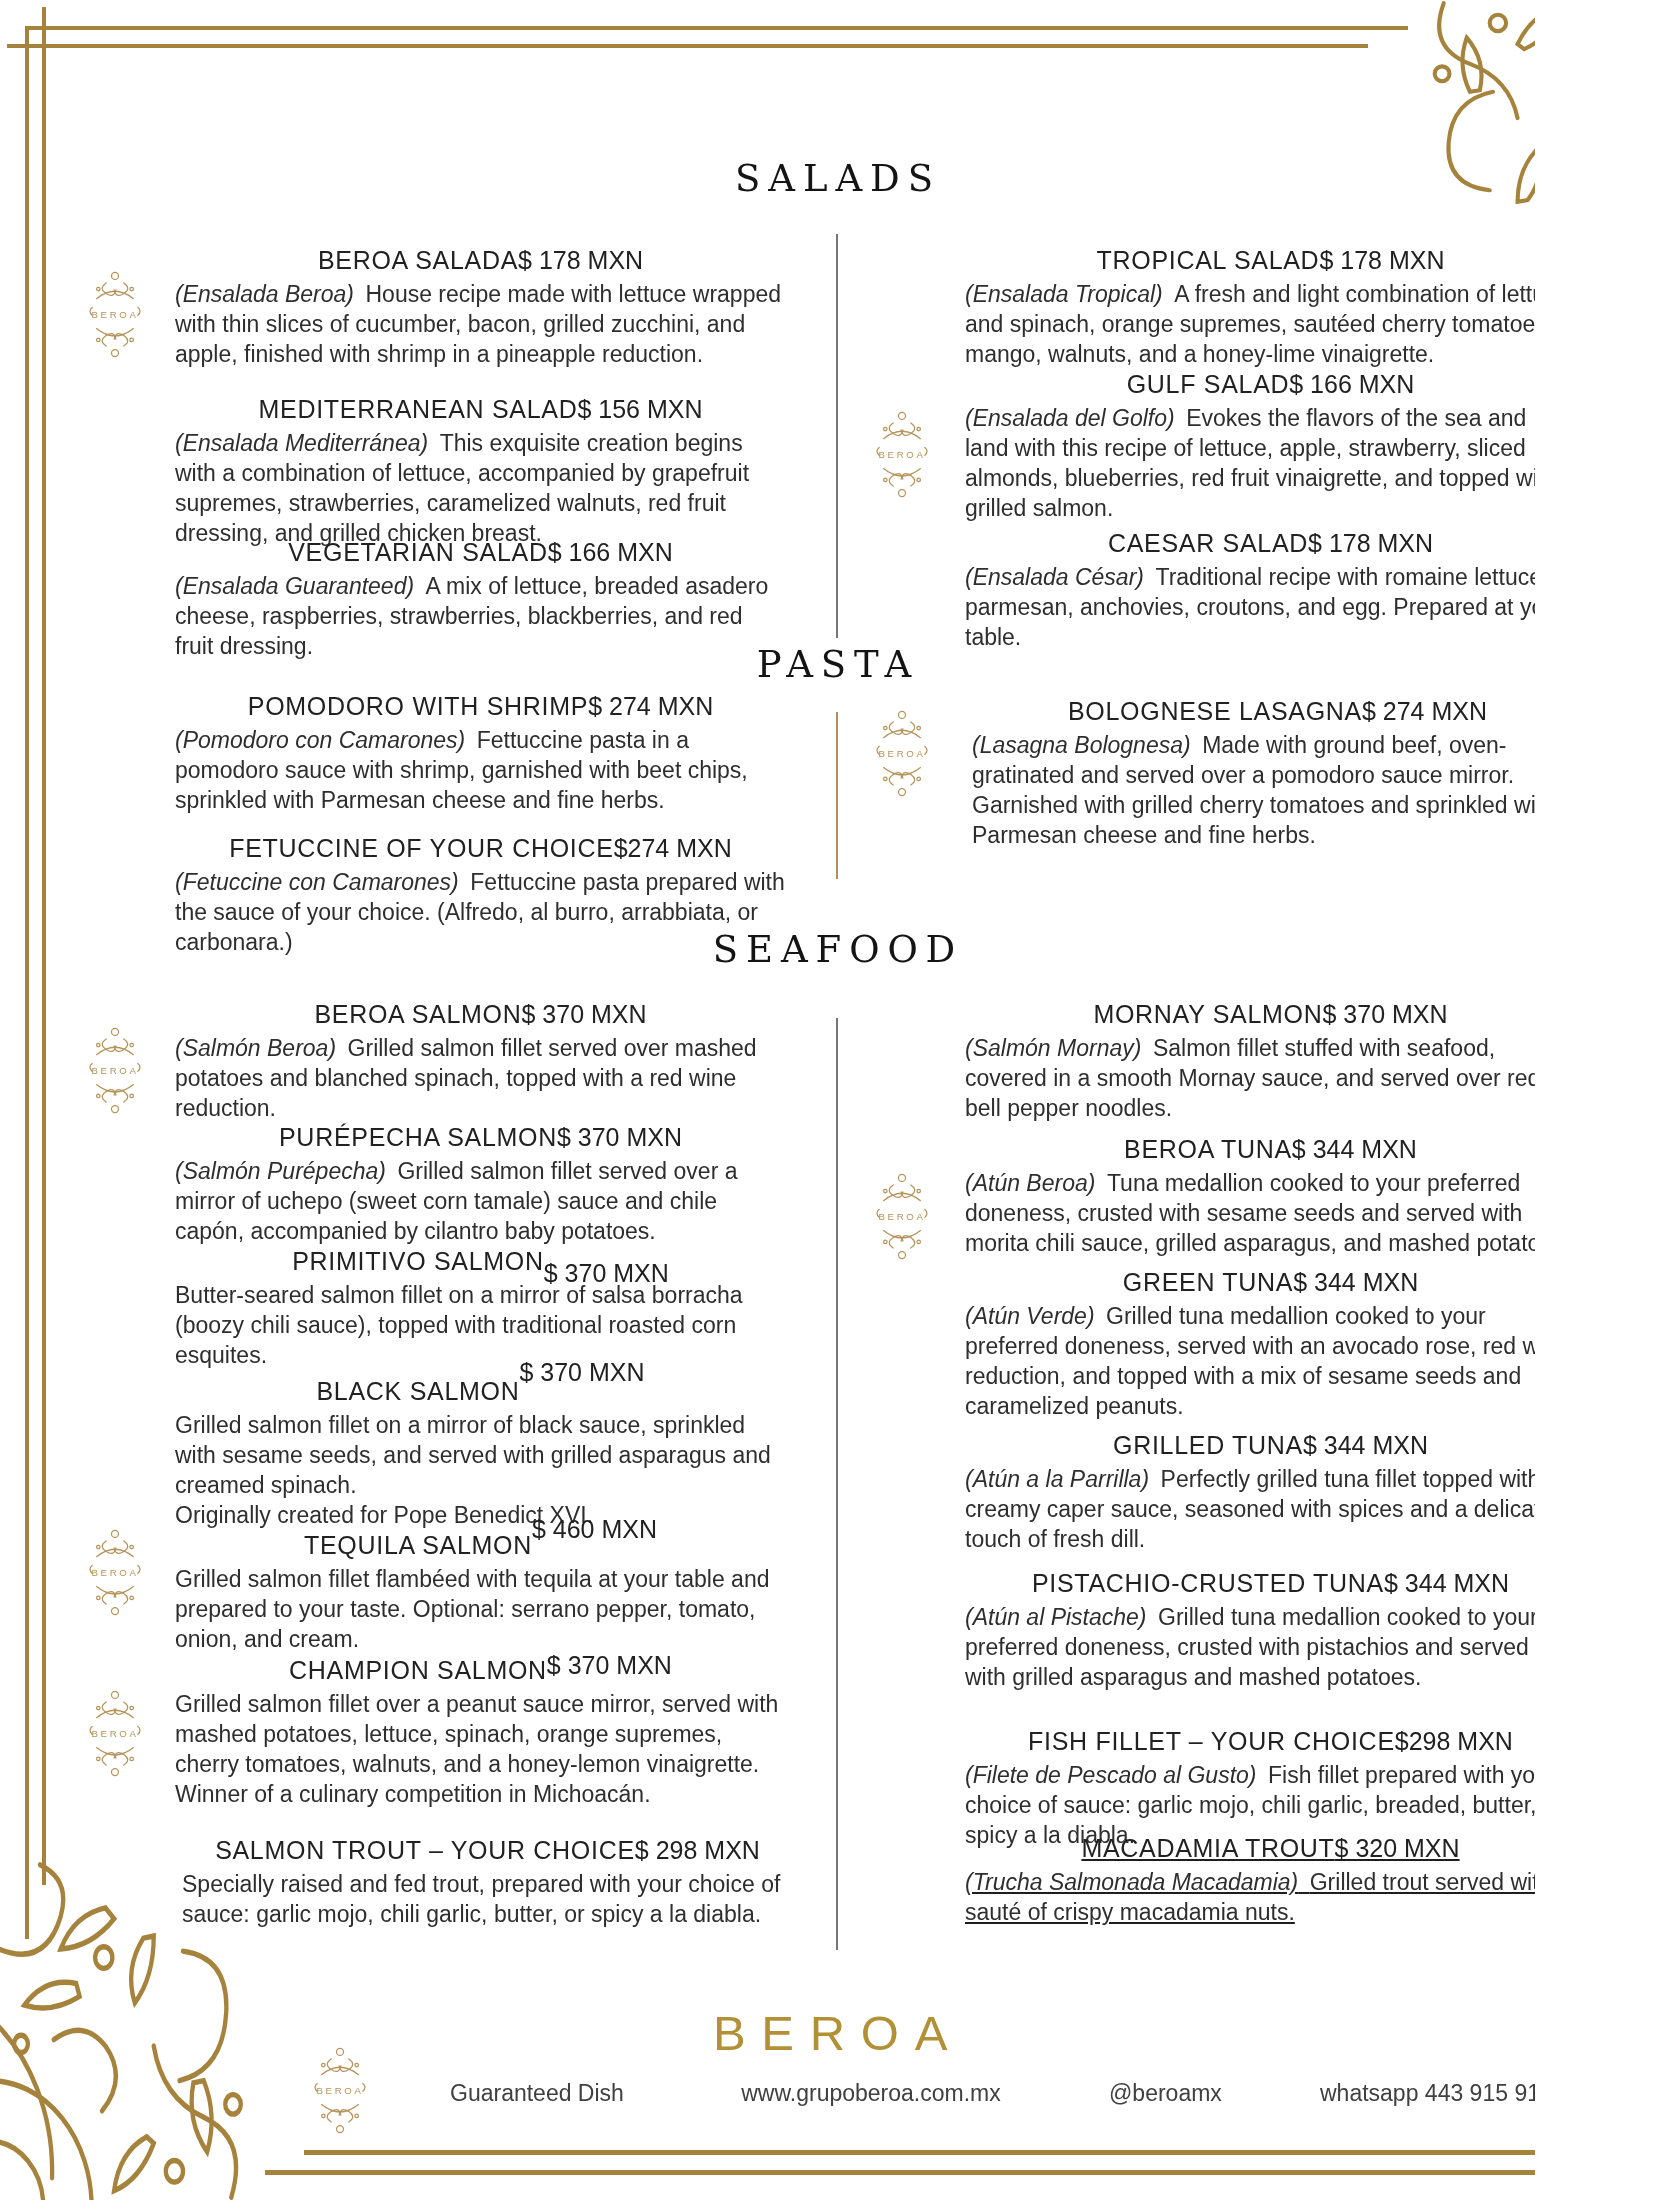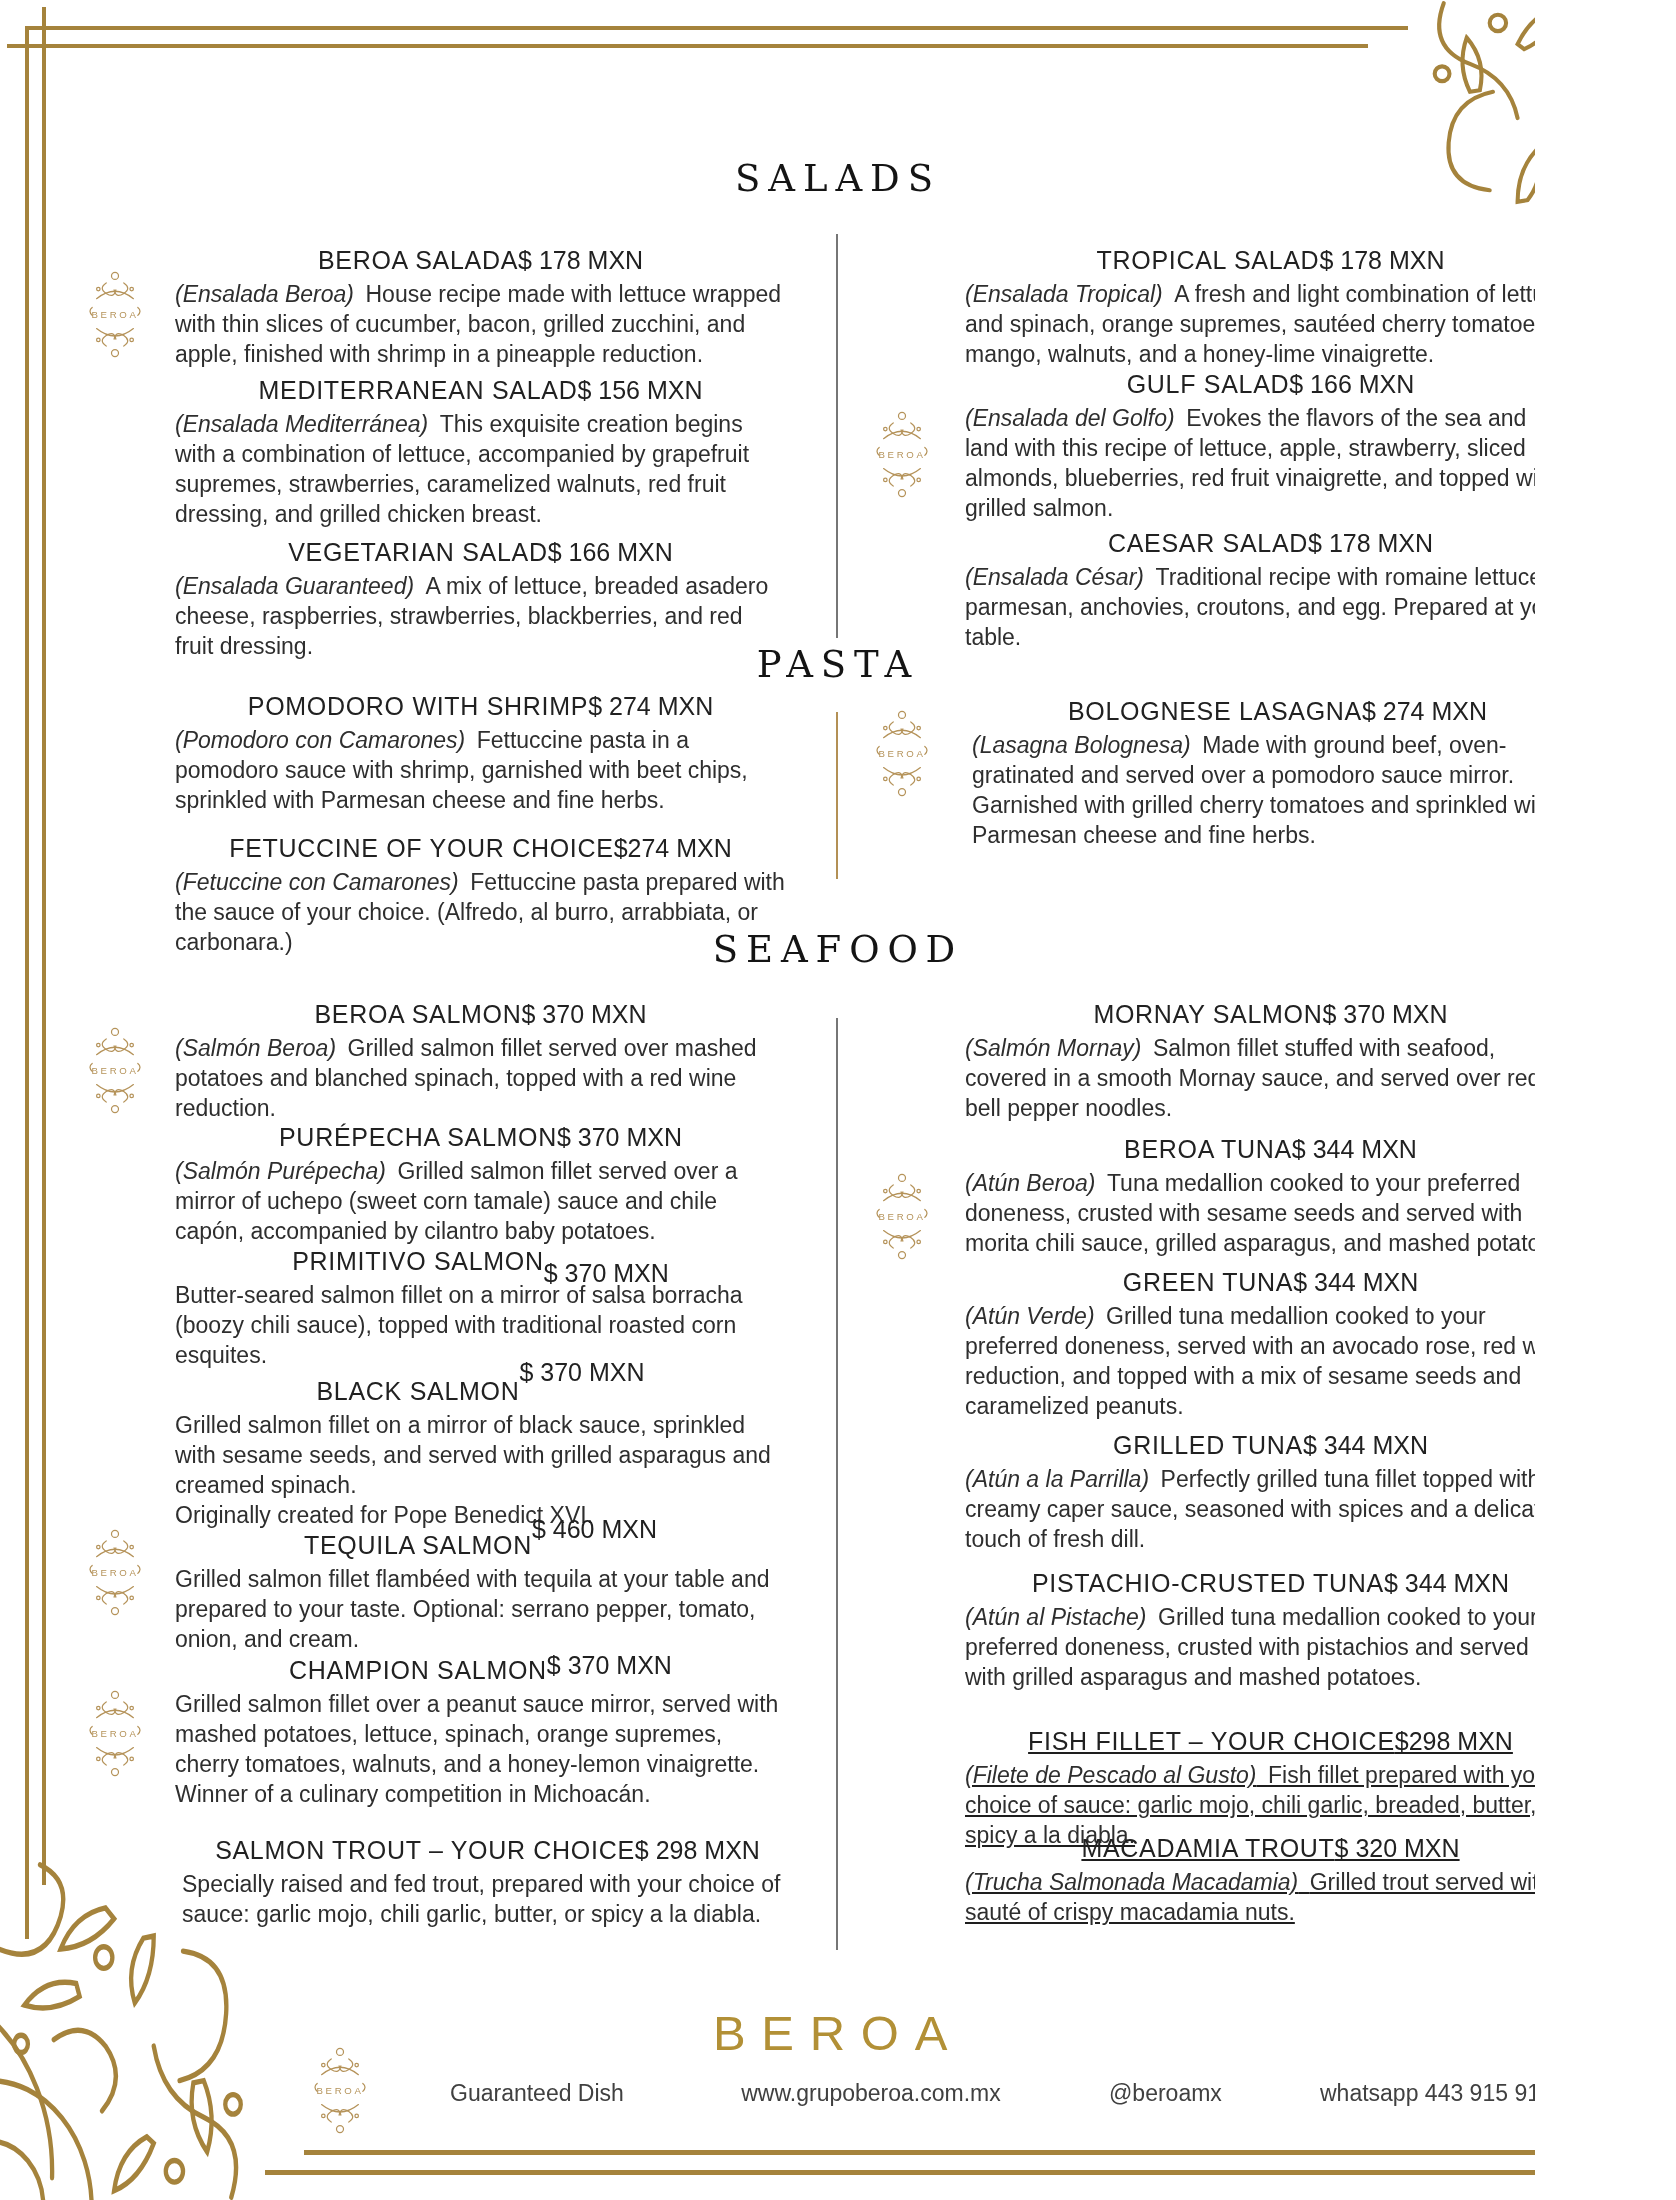--- a/index.html
+++ b/index.html
@@ -120,21 +120,21 @@
     </svg>
 
   <div>
       <div class="item" style="left: 175px; top: 246px;">
         <div class="row">
           <span class="name">BEROA SALADA</span>
           <span class="price">$ 178 MXN</span>
         </div>
         <div class="desc"><span class="sub">(Ensalada Beroa)</span> <span>House recipe made with lettuce wrapped with thin slices of cucumber, bacon, grilled zucchini, and apple, finished with shrimp in a pineapple reduction.</span></div>
       </div>
-      <div class="item" style="left: 175px; top: 376px;">
+      <div class="item" style="left: 175px; top: 395px;">
         <div class="row">
           <span class="name">MEDITERRANEAN SALAD</span>
           <span class="price">$ 156 MXN</span>
         </div>
         <div class="desc"><span class="sub">(Ensalada Mediterránea)</span> <span>This exquisite creation begins with a combination of lettuce, accompanied by grapefruit supremes, strawberries, caramelized walnuts, red fruit dressing, and grilled chicken breast.</span></div>
       </div>
       <div class="item" style="left: 175px; top: 538px;">
         <div class="row">
           <span class="name">VEGETARIAN SALAD</span>
           <span class="price">$ 166 MXN</span>
@@ -261,21 +261,21 @@
         </div>
         <div class="desc"><span class="sub">(Atún a la Parrilla)</span> <span>Perfectly grilled tuna fillet topped with a creamy caper sauce, seasoned with spices and a delicate touch of fresh dill.</span></div>
       </div>
       <div class="item" style="left: 965px; top: 1569px;">
         <div class="row">
           <span class="name">PISTACHIO-CRUSTED TUNA</span>
           <span class="price">$ 344 MXN</span>
         </div>
         <div class="desc"><span class="sub">(Atún al Pistache)</span> <span>Grilled tuna medallion cooked to your preferred doneness, crusted with pistachios and served with grilled asparagus and mashed potatoes.</span></div>
       </div>
-      <div class="item" style="left: 965px; top: 1727px; text-decoration: underline;">
+      <div class="item" style="left: 965px; top: 1727px;">
         <div class="row">
           <span class="name">FISH FILLET – YOUR CHOICE</span>
           <span class="price">$298 MXN</span>
         </div>
         <div class="desc"><span class="sub">(Filete de Pescado al Gusto)</span> <span>Fish fillet prepared with your choice of sauce: garlic mojo, chili garlic, breaded, butter, or spicy a la diabla.</span></div>
       </div>
       <div class="item" style="left: 965px; top: 1834px; text-decoration: underline;">
         <div class="row">
           <span class="name">MACADAMIA TROUT</span>
           <span class="price">$ 320 MXN</span>

